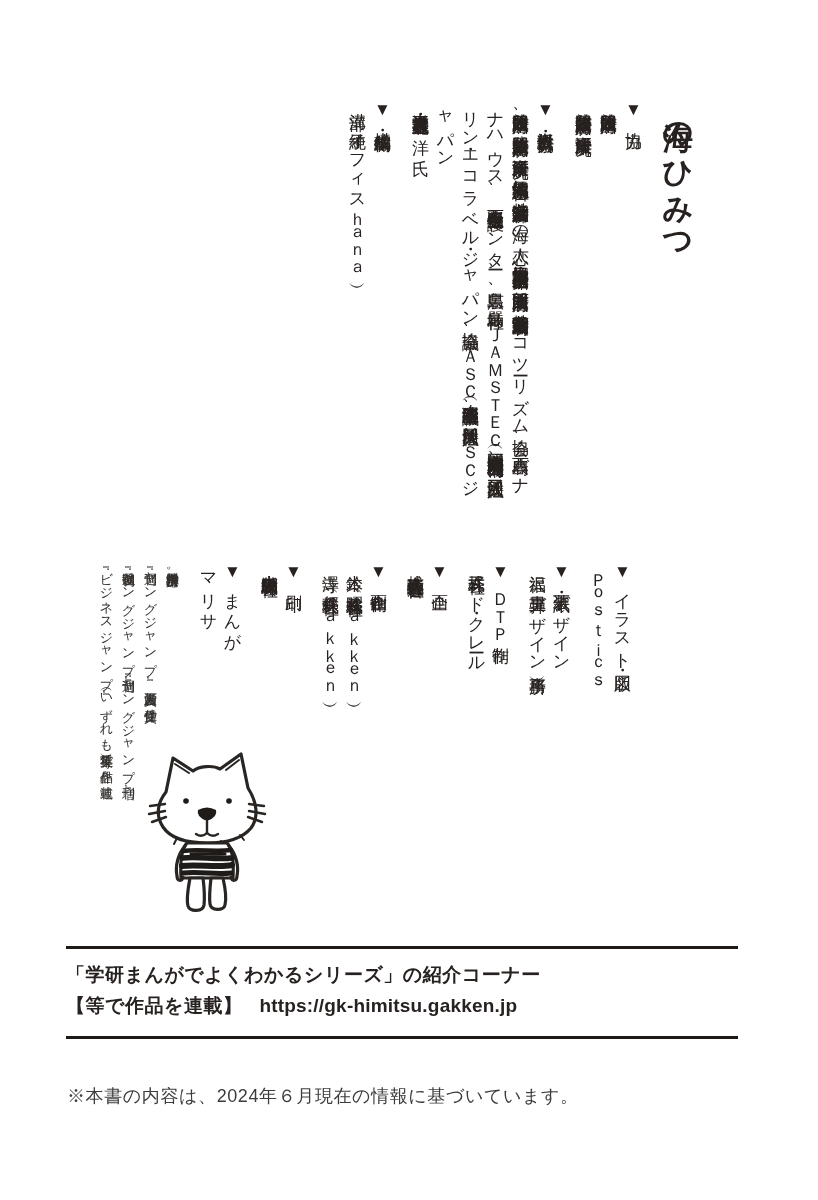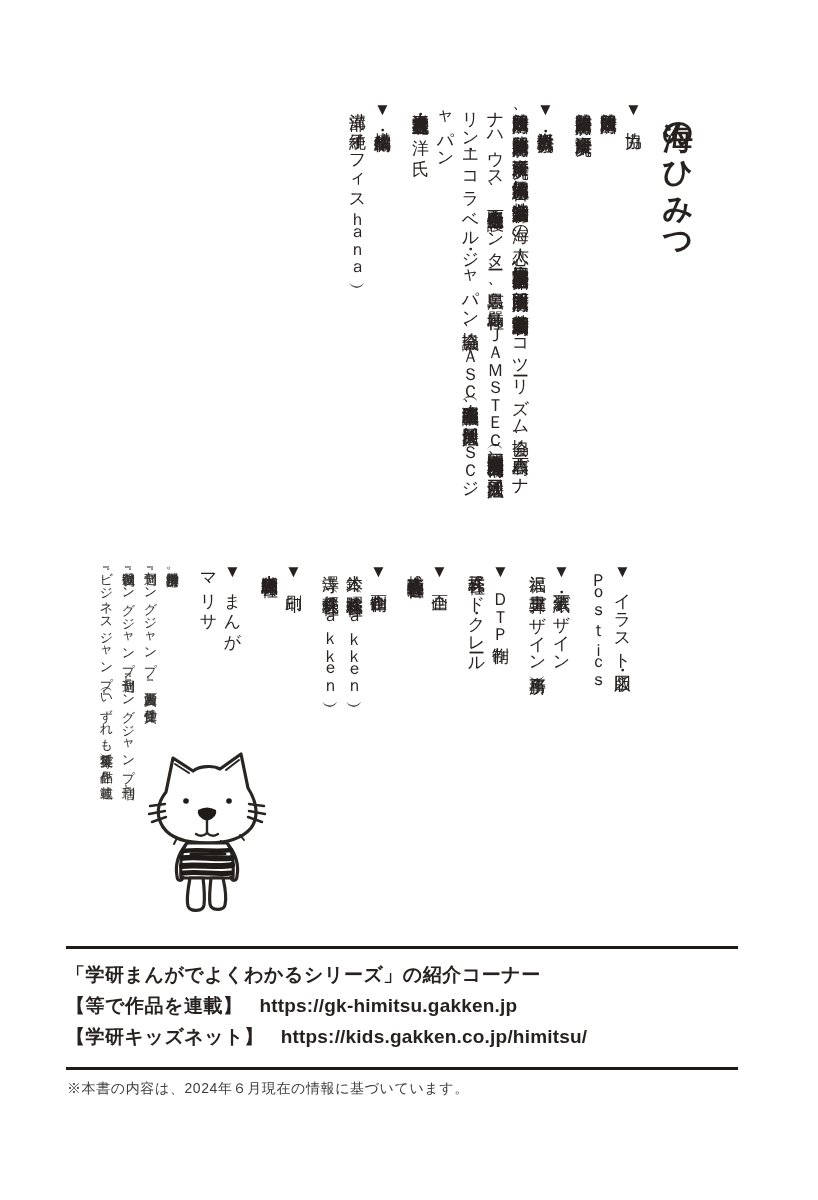--- a/index.html
+++ b/index.html
@@ -34,21 +34,21 @@
   #info-box{
     position:absolute;left:66px;top:946px;width:672px;
     border-top:3px solid #1d1a18;border-bottom:3px solid #1d1a18;
     padding:6px 0 10px 0;
     font-size:19px;font-weight:700;letter-spacing:0.5px;
   }
   .info-line{margin:9px 0;line-height:22px;}
   .info-line .url{margin-left:17px;letter-spacing:0.2px;}
   #footnote{
     position:absolute;left:67px;top:1066px;
-    font-size:14px;color:#3c3c3c;letter-spacing:0.6px;
+    font-size:18px;color:#3c3c3c;letter-spacing:0.6px;
   }
 </style>
 </head>
 <body>
 
 <section class="vblock" id="top-block">
   <h1 class="title">海のひみつ</h1>
 
   <div class="sec">
     <p class="head">▼協力</p>
@@ -160,18 +160,15 @@
     <path d="M3,58 L18,56 M2,66 L18,63 M5,74 L19,69"></path>
     <path d="M117,58 L102,56 M118,66 L102,63 M115,74 L101,69"></path>
   </g>
 </svg>
 
 <div id="info-box">
   <p class="info-line">「学研まんがでよくわかるシリーズ」の紹介コーナー</p>
   <p class="info-line">
     <span>【等で作品を連載】</span><span class="url">https://gk-himitsu.gakken.jp</span>
   </p>
-  <p class="info-line">
-    <span>【学研キッズネット】</span><span class="url">https://kids.gakken.co.jp/himitsu/</span>
-  </p>
 </div>
 
 <p id="footnote">※本書の内容は、2024年６月現在の情報に基づいています。</p>
 
 </body></html>

